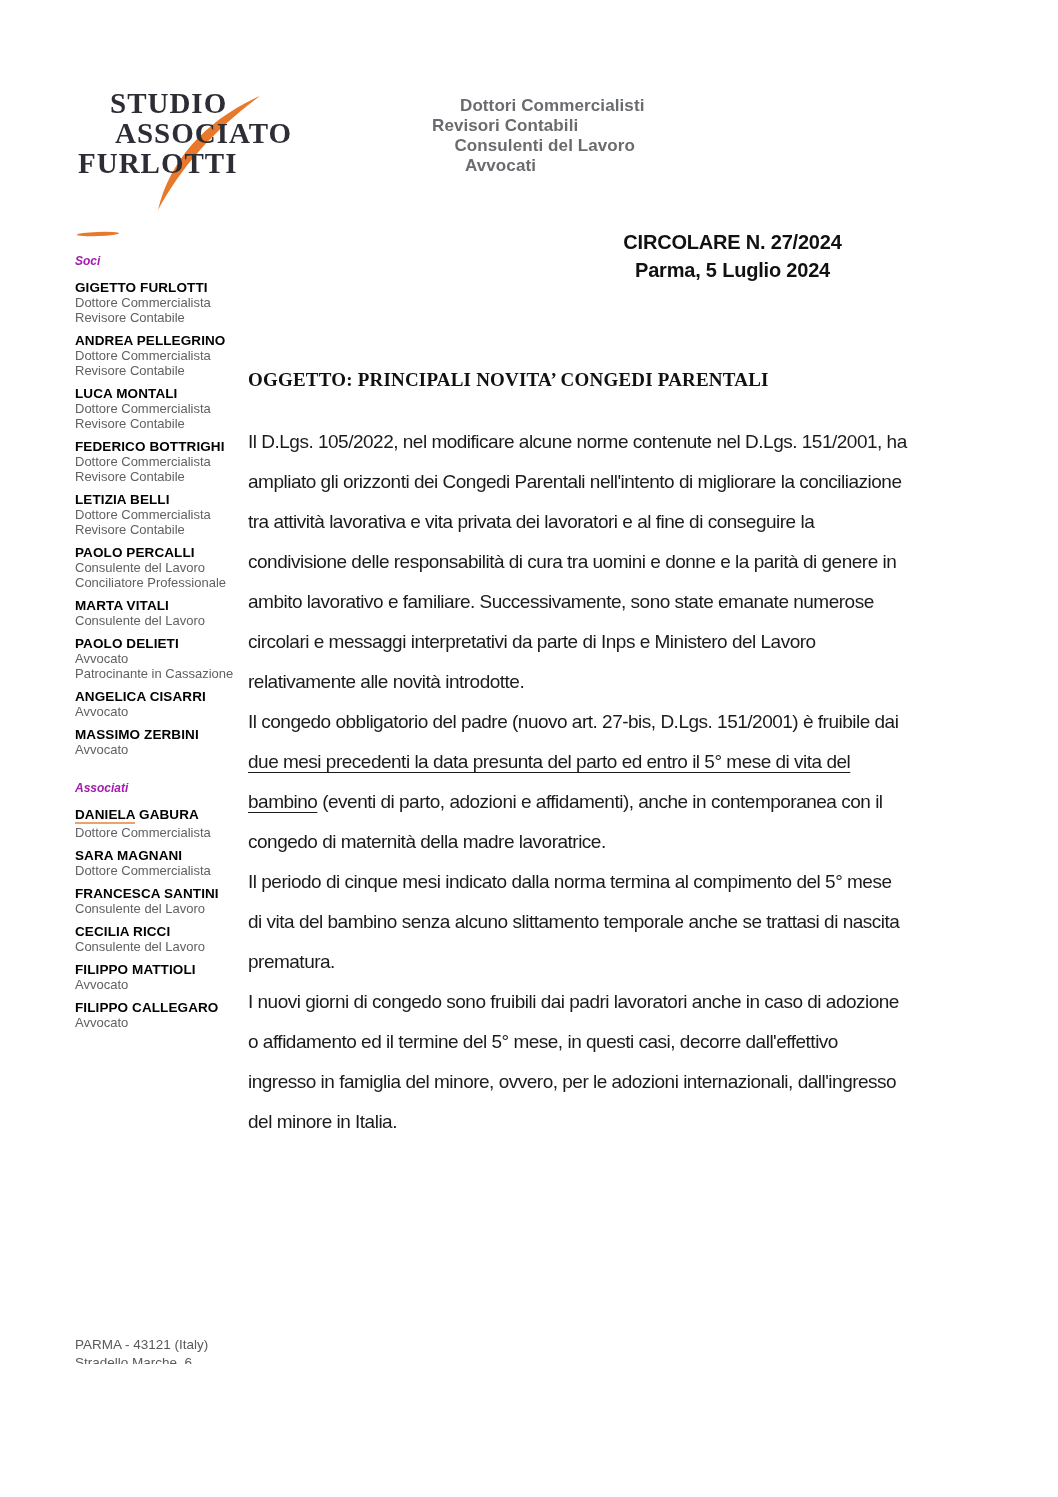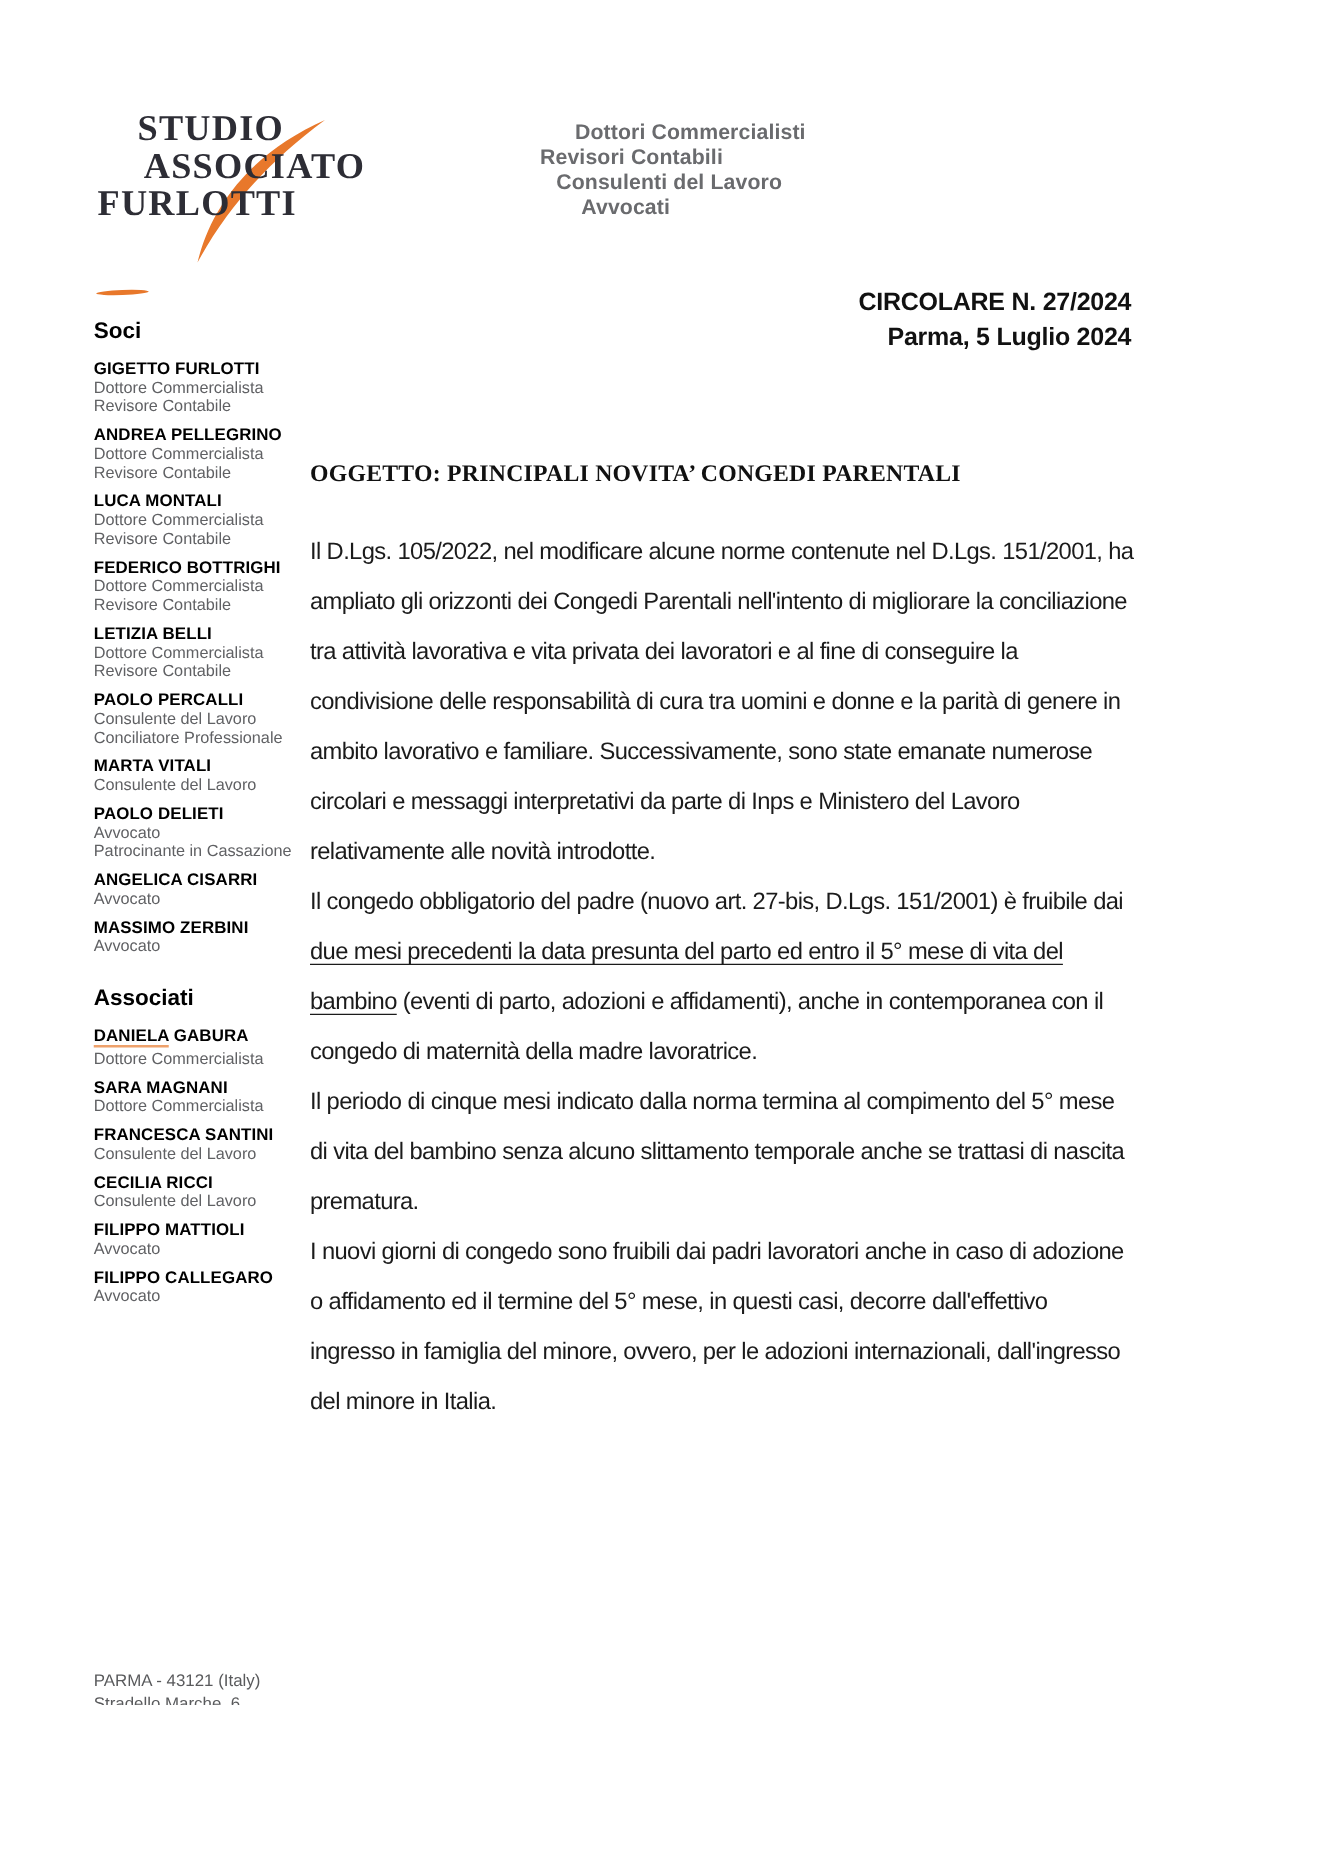--- a/index.html
+++ b/index.html
@@ -16,33 +16,33 @@
     font-weight:bold; color:#2d2d35; font-size:29px; line-height:30px; letter-spacing:1px; }
   .logo-l1 { margin-left:32px; }
   .logo-l2 { margin-left:37px; }
   .logo-l3 { margin-left:0; }
 
   
   .services { position:absolute; left:432px; top:96px; font-weight:bold;
     font-size:17px; line-height:20px; color:#6a6b6e; letter-spacing:0.1px; }
   .svc-0 { margin-left:28px; }
   .svc-1 { margin-left:0; }
-  .svc-2 { margin-left:13px; }
+  .svc-2 { margin-left:13px;text-align:center; }
   .svc-3 { margin-left:33px; }
 
   
-  .circ { position:absolute; left:560px; top:228px; width:345px; text-align:right;
+  .circ { position:absolute; left:560px; top:228px; width:345px; text-align:center;
     font-weight:bold; font-size:20px; line-height:28px; color:#111; letter-spacing:-0.2px; }
 
   
   .sidebar { position:absolute; left:75px; top:232px; width:180px; }
   .dash { width:42px; height:4px; background:#e8782b; border-radius:50%;
     transform:rotate(-2deg); margin:0 0 18px 2px; }
-  .group-label { font-weight:bold; font-size:18px;
-    color:#000000; margin-bottom:12px; }
+  .group-label { font-style:italic; font-weight:bold; font-size:12px;
+    color:#a21caf; margin-bottom:12px; }
   .group-label.assoc { margin-top:24px; }
   .entry { margin-bottom:8px; }
   .p-name { font-weight:bold; font-size:13.5px; line-height:15px; color:#000000; letter-spacing:0.1px; }
   .p-role { font-size:13px; line-height:15px; color:#606164; }
   .name-underline { width:60px; height:2px; background:#e8823a; opacity:0.75; margin:0 0 1px 0; }
 
   
   .main { position:absolute; left:248px; top:368px; width:662px; }
   .subject { font-family:"Liberation Serif", serif; font-weight:bold;
     font-size:19px; color:#111; letter-spacing:0.2px; line-height:24px; }

